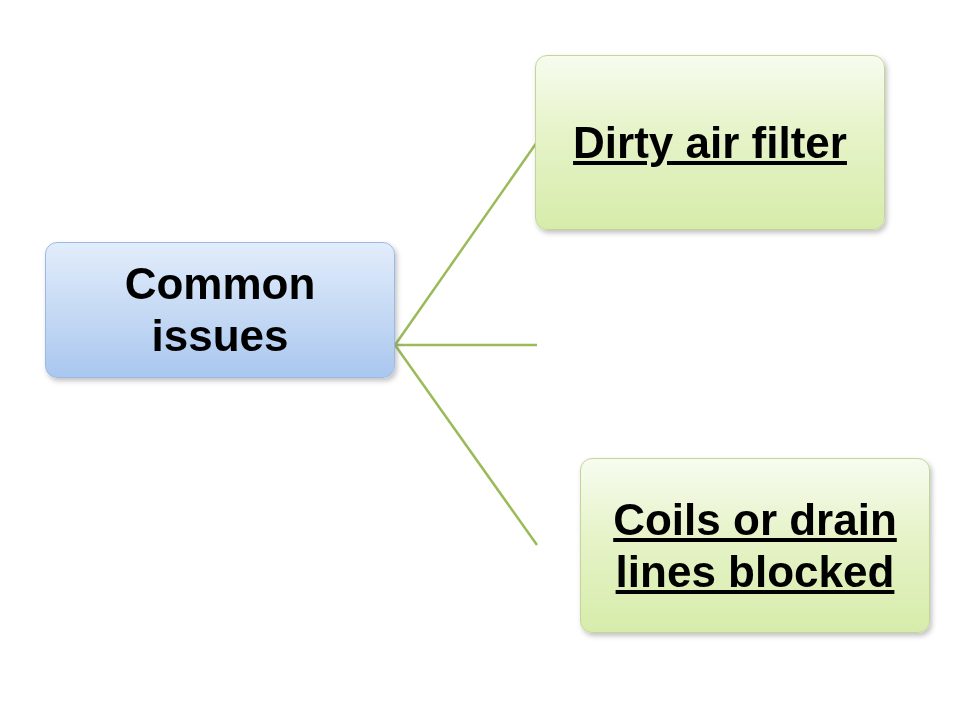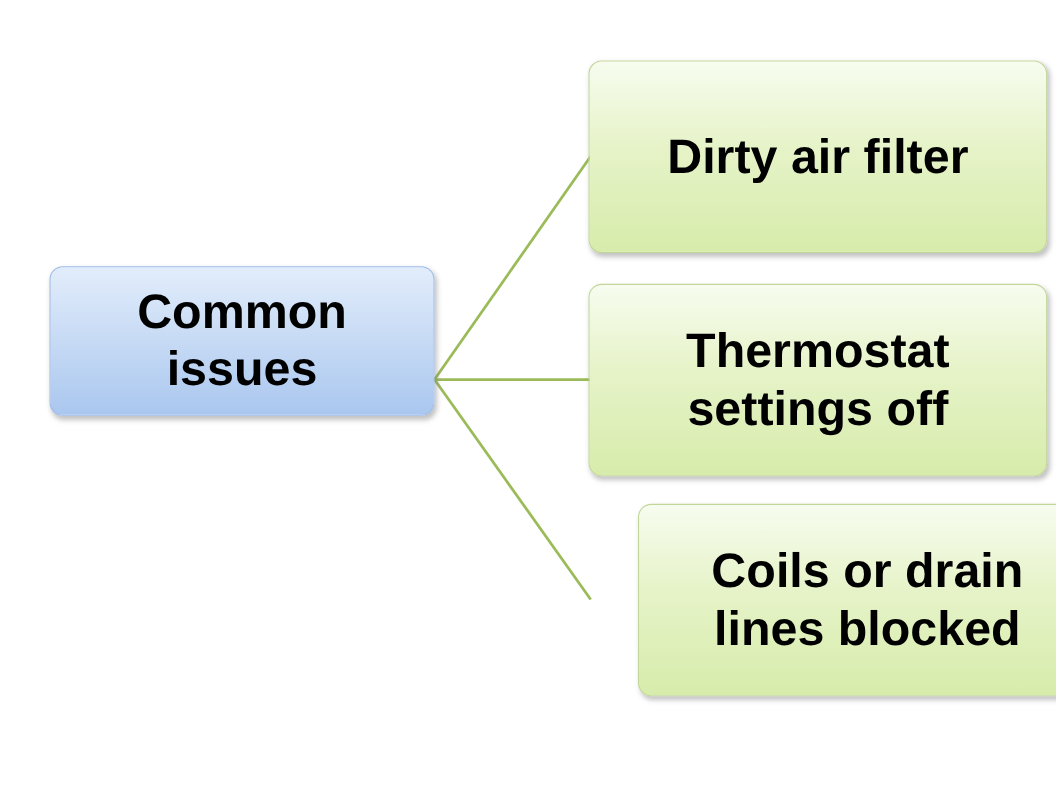--- a/index.html
+++ b/index.html
@@ -40,25 +40,26 @@
     left: 45px;
     top: 242px;
     width: 350px;
     height: 136px;
     padding: 0 40px;
     background: linear-gradient(to bottom, #e2edfb 0%, #c9dcf5 45%, #aac7ef 100%);
     border: 1px solid #9cb9e6;
   }
   .node-child {
     left: 535px;
-    width: 417px;
+    width: 350px;
     height: 175px;
     padding: 0 12px;
     background: linear-gradient(to bottom, #f7fcef 0%, #e6f3c8 45%, #d7ecab 100%);
     border: 1px solid #c2d69a;
+    text-decoration: underline;
   }
   .node-child-1 { top: 55px; }
   .node-child-2 { top: 258px; }
   .node-child-3 { top: 458px; margin-left: 45px; }
 </style>
 </head>
 <body>
 
 <div class="canvas">
 
@@ -69,21 +70,18 @@
   </svg>
 
   <div class="node node-root">
     <span>Common issues</span>
   </div>
 
   <div class="node node-child node-child-1">
     <span>Dirty air filter</span>
   </div>
 
-  <div class="node node-child node-child-2">
-    <span>Thermostat settings off</span>
-  </div>
 
   <div class="node node-child node-child-3">
     <span>Coils or drain lines blocked</span>
   </div>
 
 </div>
 
 </body></html>

